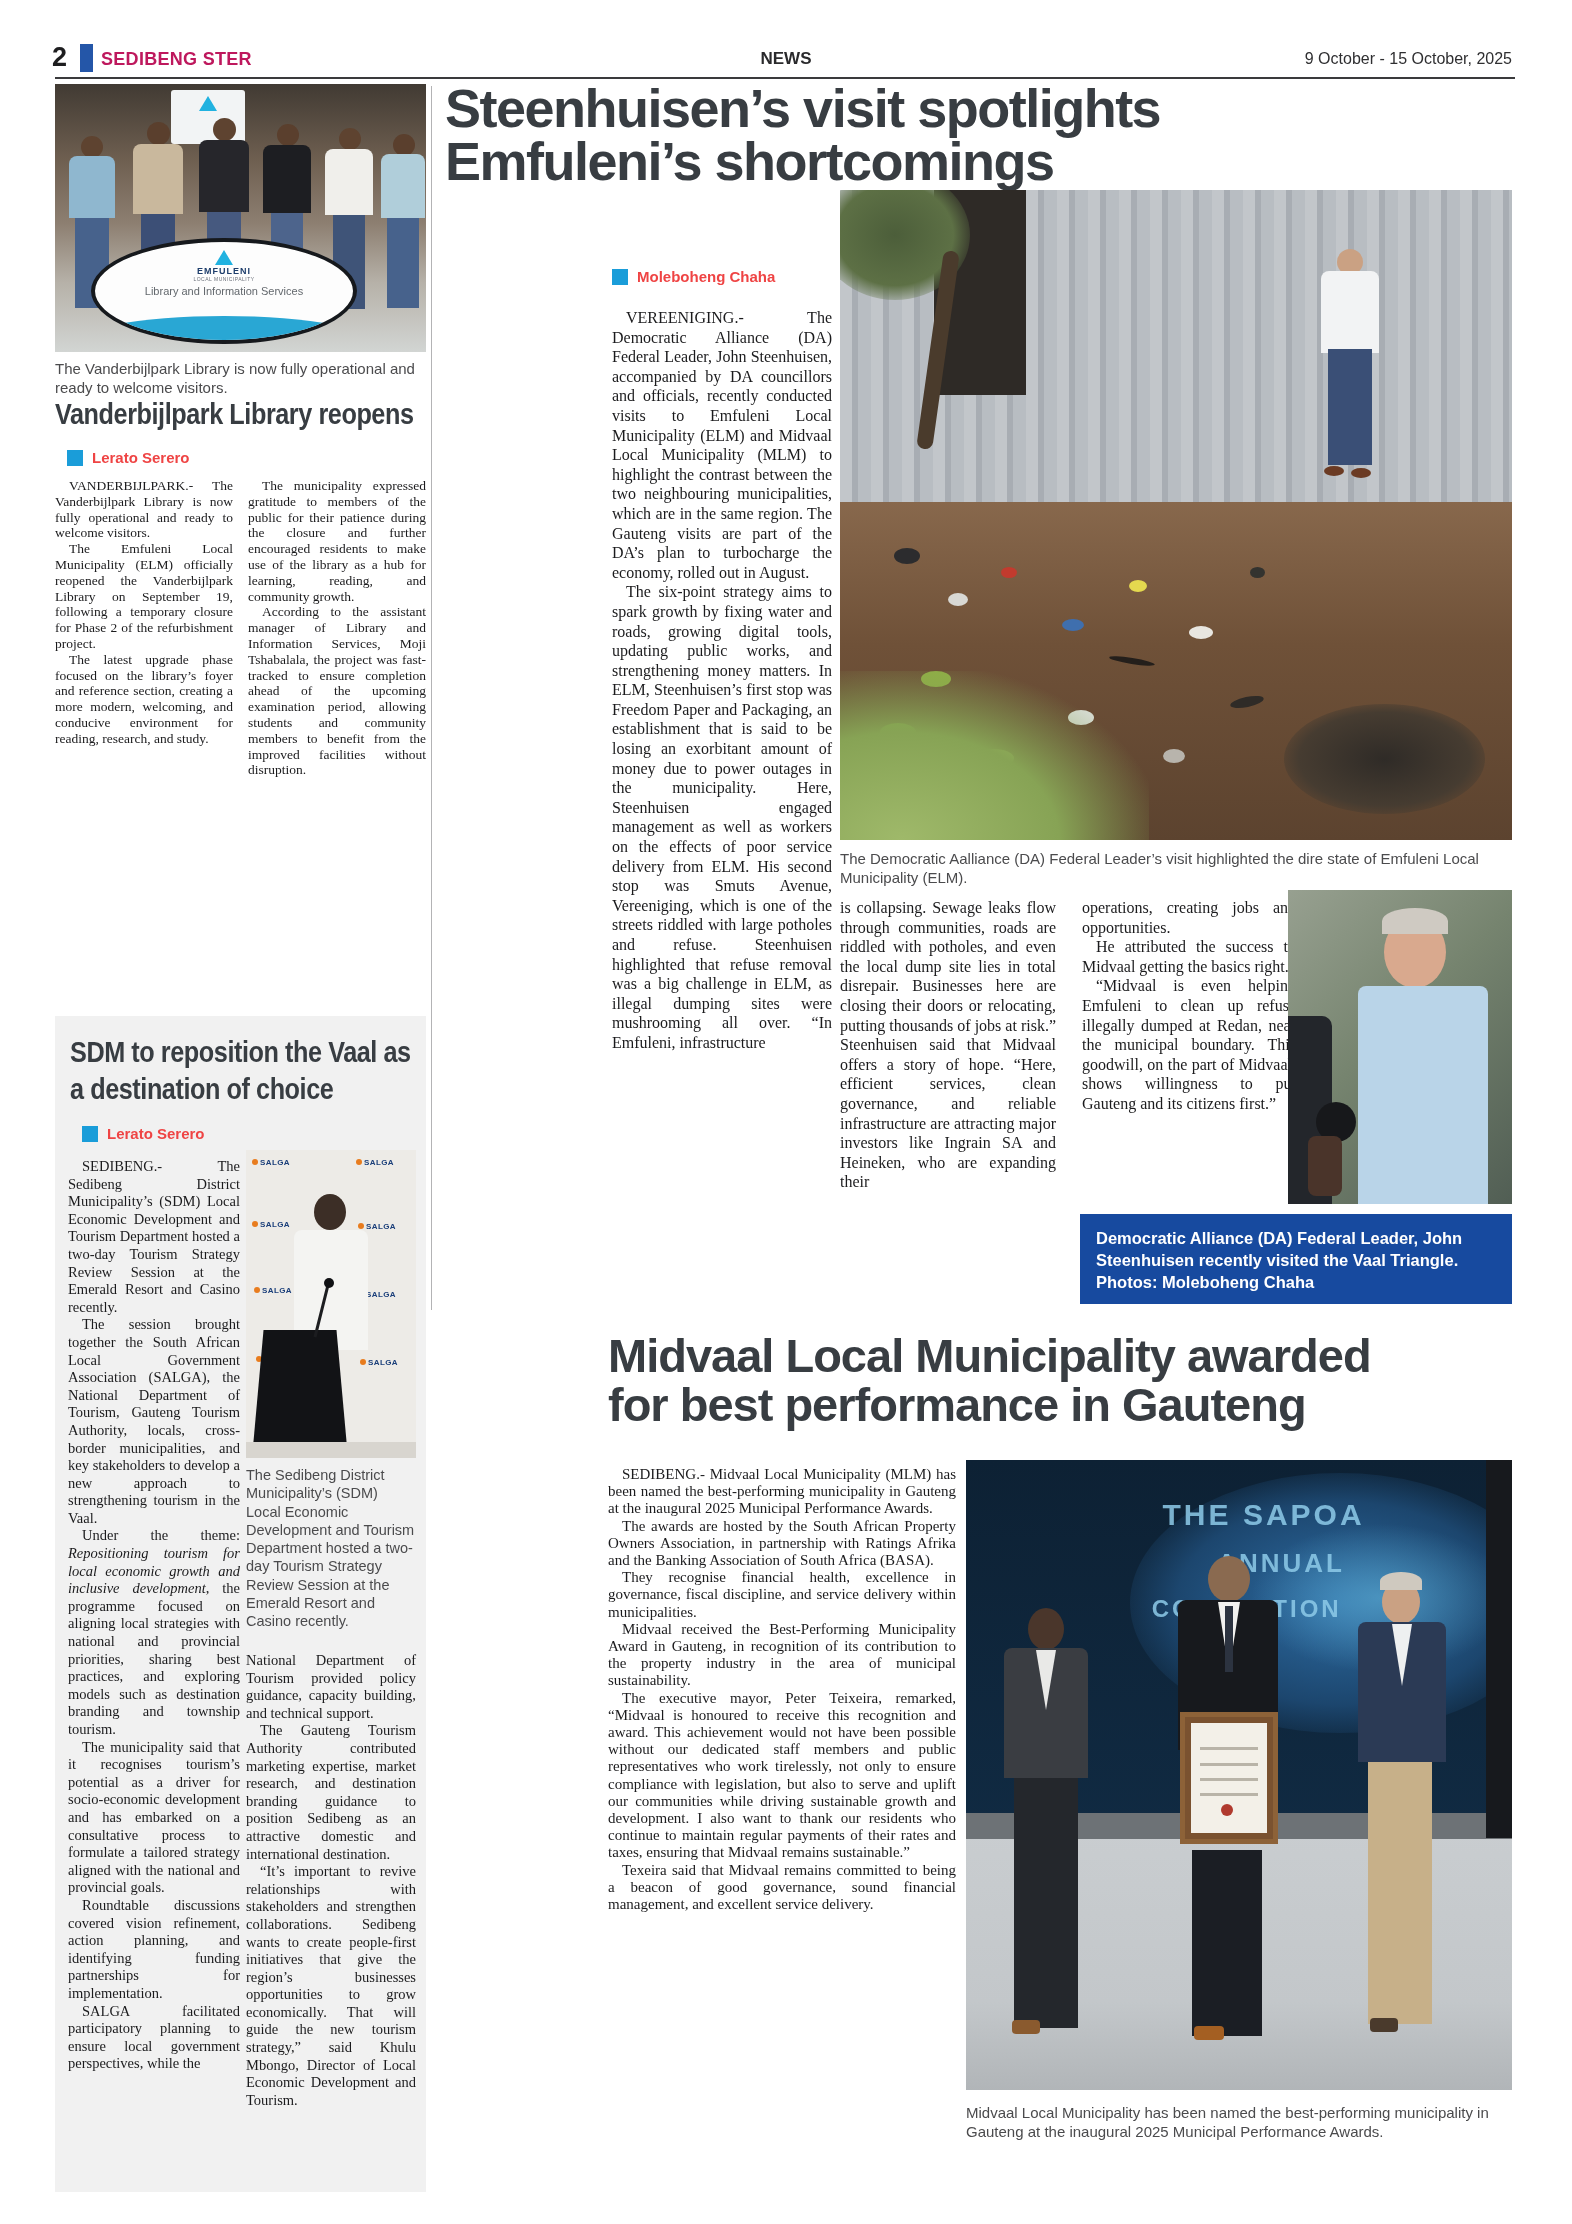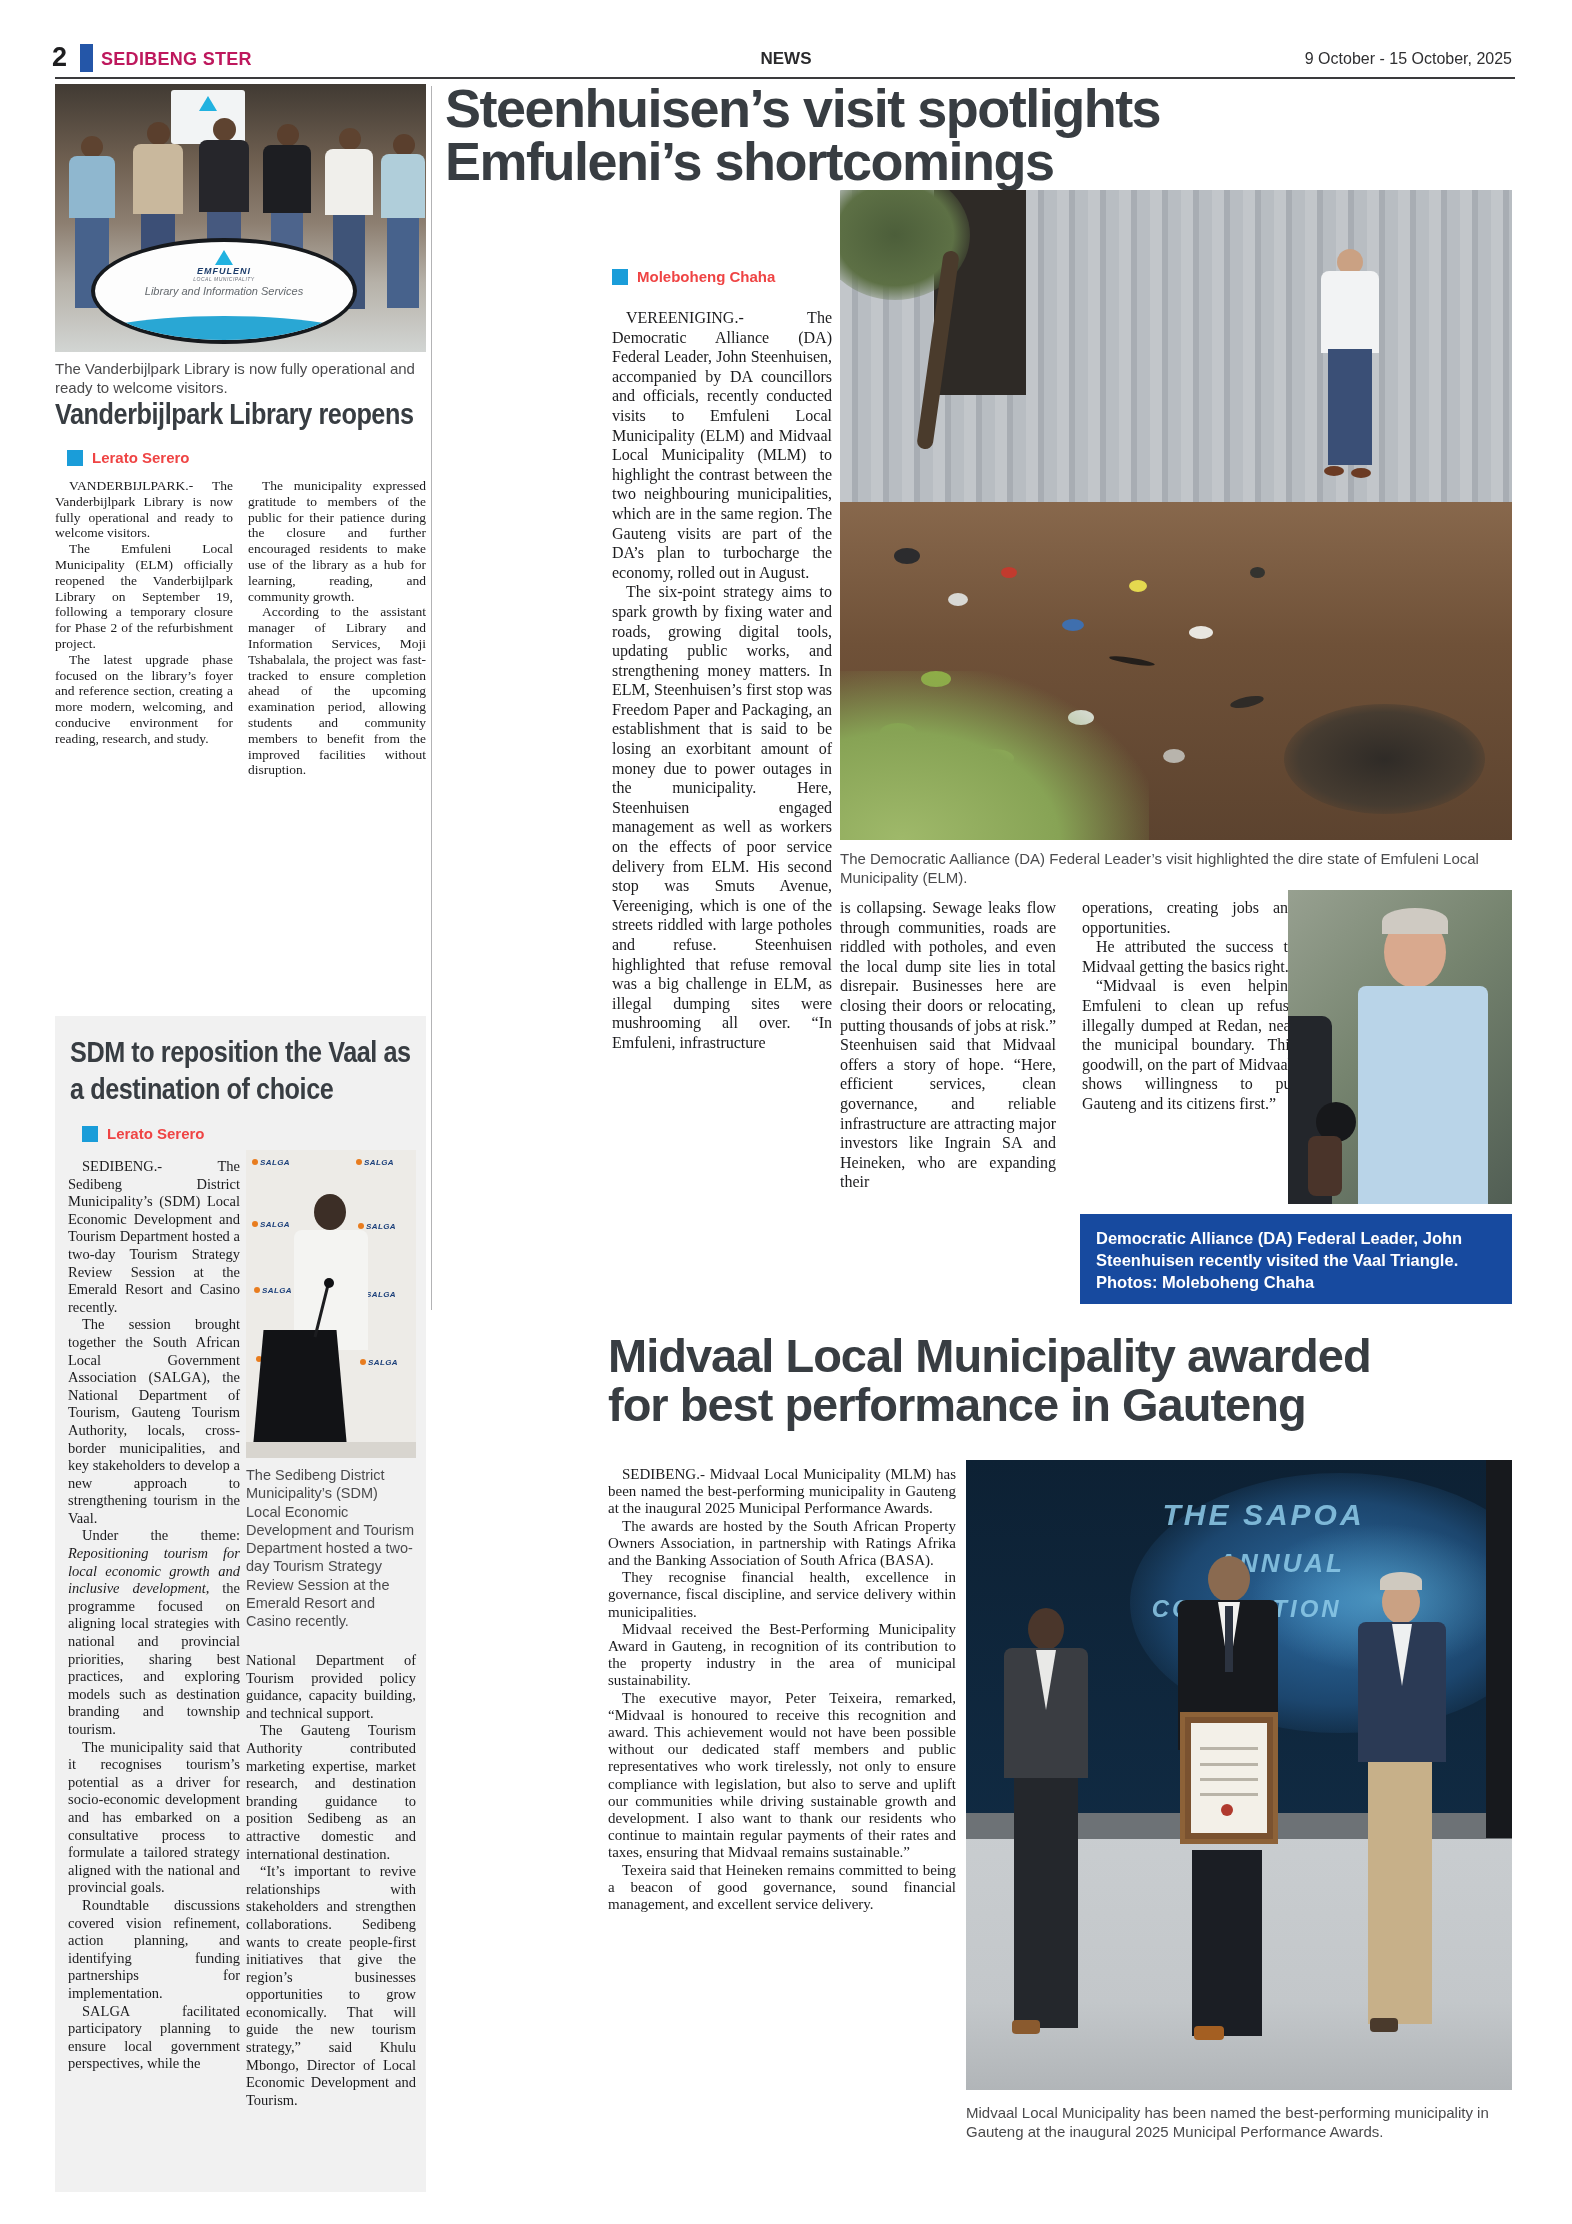--- a/index.html
+++ b/index.html
@@ -28,21 +28,21 @@
   .body-md{font-size:15px;line-height:17.2px;}
   .cols{display:flex;gap:15px;}
   .cols>div{flex:1;}
   .bluebox{background:#174a9f;color:#ffffff;font-size:16.5px;font-weight:700;line-height:1.32;
            padding:14px 16px;box-sizing:border-box;}
   .graybox{background:#f1f1f1;}
   .vdivider{background:#b3b3b5;width:1px;}
   em{font-style:italic;}
 
   
-  .photo{overflow:hidden;font-style:italic;}
+  .photo{overflow:hidden;}
   .ph-head{position:absolute;border-radius:50%;}
   .ph-torso{position:absolute;border-radius:8px 8px 0 0;}
   .ph-legs{position:absolute;}
 
   
   .p1{background:linear-gradient(180deg,#413a33 0%,#6e5f50 28%,#8d7f71 52%,#b6b1a8 74%,#d2d5d3 100%);}
   .p1 .banner{position:absolute;left:36px;bottom:8px;width:258px;height:98px;background:#fdfdfd;
       border:4px solid #16191d;border-radius:50%;text-align:center;overflow:hidden;}
   .p1 .banner .wave{position:absolute;left:-10%;bottom:-34px;width:120%;height:58px;background:#29a7d4;
       border-radius:50% 50% 0 0;}
@@ -266,21 +266,21 @@
   <div class="abs headline" style="left:608px;top:1332px;width:910px;font-size:47px;line-height:1.04;letter-spacing:-1px;">
     <div>Midvaal Local Municipality awarded</div>
     <div>for best performance in Gauteng</div>
   </div>
   <div class="abs serif body-md" style="left:608px;top:1466px;width:348px;">
       <p>SEDIBENG.- Midvaal Local Municipality (MLM) has been named the best-performing municipality in Gauteng at the inaugural 2025 Municipal Performance Awards.</p>
       <p>The awards are hosted by the South African Property Owners Association, in partnership with Ratings Afrika and the Banking Association of South Africa (BASA).</p>
       <p>They recognise financial health, excellence in governance, fiscal discipline, and service delivery within municipalities.</p>
       <p>Midvaal received the Best-Performing Municipality Award in Gauteng, in recognition of its contribution to the property industry in the area of municipal sustainability.</p>
       <p>The executive mayor, Peter Teixeira, remarked, “Midvaal is honoured to receive this recognition and award. This achievement would not have been possible without our dedicated staff members and public representatives who work tirelessly, not only to ensure compliance with legislation, but also to serve and uplift our communities while driving sustainable growth and development. I also want to thank our residents who continue to maintain regular payments of their rates and taxes, ensuring that Midvaal remains sustainable.”</p>
-      <p>Texeira said that Heineken remains committed to being a beacon of good governance, sound financial management, and excellent service delivery.</p>
+      <p>Texeira said that Midvaal remains committed to being a beacon of good governance, sound financial management, and excellent service delivery.</p>
     </div>
 
   <div class="abs photo p5" style="left:966px;top:1460px;width:546px;height:630px;">
     <div class="swoosh" style="left:30%;top:2%;width:420px;height:260px;background:radial-gradient(ellipse,#2e6da4 0%,#1c466e 55%,transparent 78%);"></div>
     <div class="swoosh" style="left:52%;top:10%;width:260px;height:150px;background:radial-gradient(ellipse,#58a7cf 0%,transparent 70%);opacity:.7;"></div>
     <div class="bdt" style="left:36%;top:6%;font-size:30px;">THE SAPOA</div>
     <div class="bdt" style="left:46%;top:14%;font-size:26px;">ANNUAL</div>
     <div class="bdt" style="left:34%;top:21.5%;font-size:24px;">CONVENTION</div>
     <div class="wallband"></div>
     <div class="pillar"></div>

